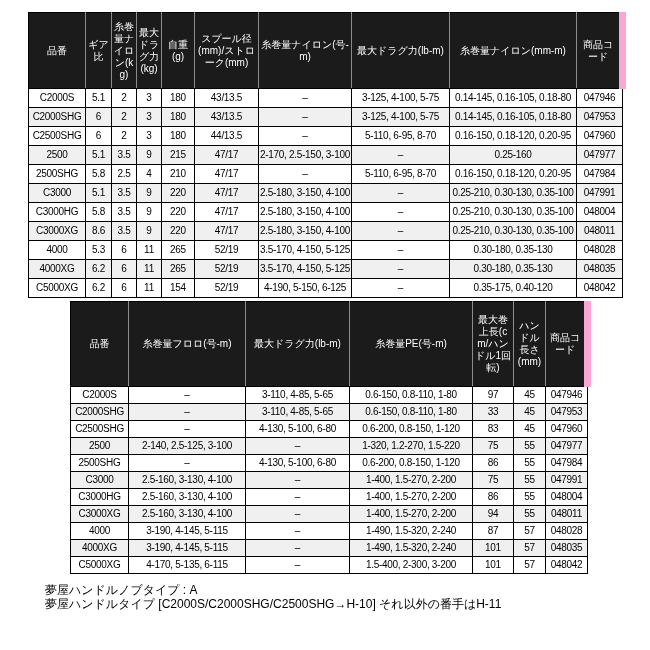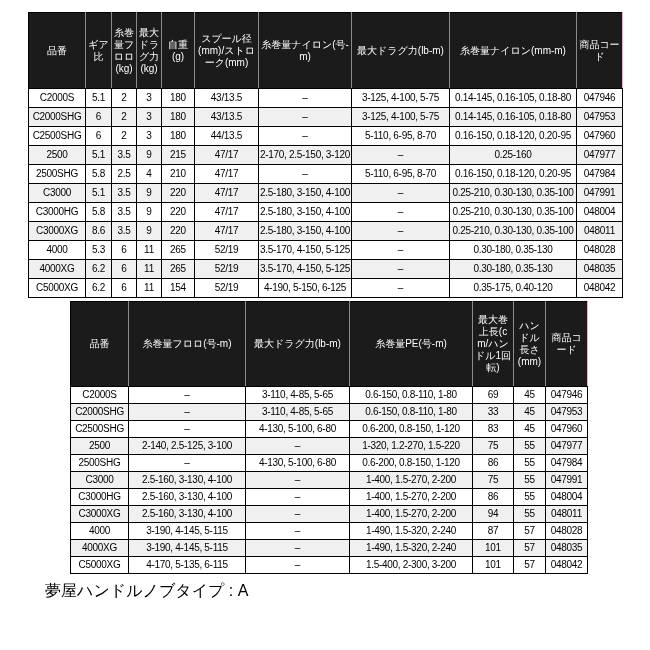--- a/index.html
+++ b/index.html
@@ -14,37 +14,37 @@
   #table1 { left:28px; top:12px; width:594px; }
   #table2 { left:70px; top:301px; width:517px; }
 
   table.spec th {
     background:#1b1b1b; color:#ffffff; font-weight:normal;
     font-size:10px; line-height:12px; padding:2px 1px;
     text-align:center; vertical-align:middle;
     border:1px solid #000; border-right:1px solid #8c8c8c;
     word-break:break-all;
   }
-  table.spec th:last-child { border-right:1px solid #f9a8d4; }
+  table.spec th:last-child { border-right:7px solid #f9a8d4; }
   #table1 thead th { height:71px; }
   #table2 thead th { height:80px; }
 
   table.spec td {
     border:1px solid #000; background:#ffffff;
     font-size:10px; letter-spacing:-0.3px; line-height:12px;
     text-align:center; vertical-align:middle; padding:0 1px;
     white-space:nowrap; overflow:hidden;
   }
   #table1 tbody td { height:18px; }
   #table2 tbody td { height:16px; }
   table.spec tbody tr:nth-child(even) td { background:#f0f0f0; }
 
   .footnotes {
     position:absolute; left:45px; top:584px;
-    font-size:16px; line-height:13.5px; white-space:nowrap;
+    font-size:12px; line-height:13.5px; white-space:nowrap;
   }
 </style>
 </head>
 <body>
 
 <div class="page">
 
   <table class="spec" id="table1">
       <colgroup>
         <col style="width: 57px;">
@@ -55,21 +55,21 @@
         <col style="width: 64px;">
         <col style="width: 93px;">
         <col style="width: 98px;">
         <col style="width: 127px;">
         <col style="width: 46px;">
       </colgroup>
       <thead>
         <tr>
           <th>品番</th>
           <th>ギア比</th>
-          <th>糸巻量フロロ(kg)</th>
+          <th>糸巻量ナイロン(kg)</th>
           <th>最大ドラグ力(kg)</th>
           <th>自重(g)</th>
           <th>スプール径(mm)/ストローク(mm)</th>
           <th>糸巻量ナイロン(号-m)</th>
           <th>最大ドラグ力(lb-m)</th>
           <th>糸巻量ナイロン(mm-m)</th>
           <th>商品コード</th>
         </tr>
       </thead>
       <tbody>
@@ -109,21 +109,21 @@
           <td>0.16-150, 0.18-120, 0.20-95</td>
           <td>047960</td>
         </tr>
         <tr>
           <td>2500</td>
           <td>5.1</td>
           <td>3.5</td>
           <td>9</td>
           <td>215</td>
           <td>47/17</td>
-          <td>2-170, 2.5-150, 3-120</td>
+          <td>2-170, 2.5-150, 3-100</td>
           <td>–</td>
           <td>0.25-160</td>
           <td>047977</td>
         </tr>
         <tr>
           <td>2500SHG</td>
           <td>5.8</td>
           <td>2.5</td>
           <td>4</td>
           <td>210</td>
@@ -228,21 +228,21 @@
           <th>ハンドル長さ(mm)</th>
           <th>商品コード</th>
         </tr>
       </thead>
       <tbody>
         <tr>
           <td>C2000S</td>
           <td>–</td>
           <td>3-110, 4-85, 5-65</td>
           <td>0.6-150, 0.8-110, 1-80</td>
-          <td>69</td>
+          <td>97</td>
           <td>45</td>
           <td>047946</td>
         </tr>
         <tr>
           <td>C2000SHG</td>
           <td>–</td>
           <td>3-110, 4-85, 5-65</td>
           <td>0.6-150, 0.8-110, 1-80</td>
           <td>33</td>
           <td>45</td>
@@ -327,15 +327,16 @@
           <td>1.5-400, 2-300, 3-200</td>
           <td>101</td>
           <td>57</td>
           <td>048042</td>
         </tr>
       </tbody>
     </table>
 
   <div class="footnotes">
     <div>夢屋ハンドルノブタイプ : A</div>
+    <div>夢屋ハンドルタイプ [C2000S/C2000SHG/C2500SHG→H-10] それ以外の番手はH-11</div>
   </div>
 
 </div>
 
 </body></html>

